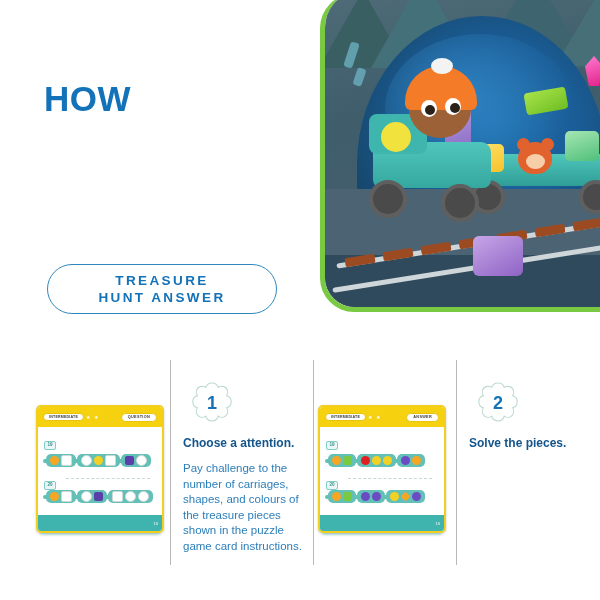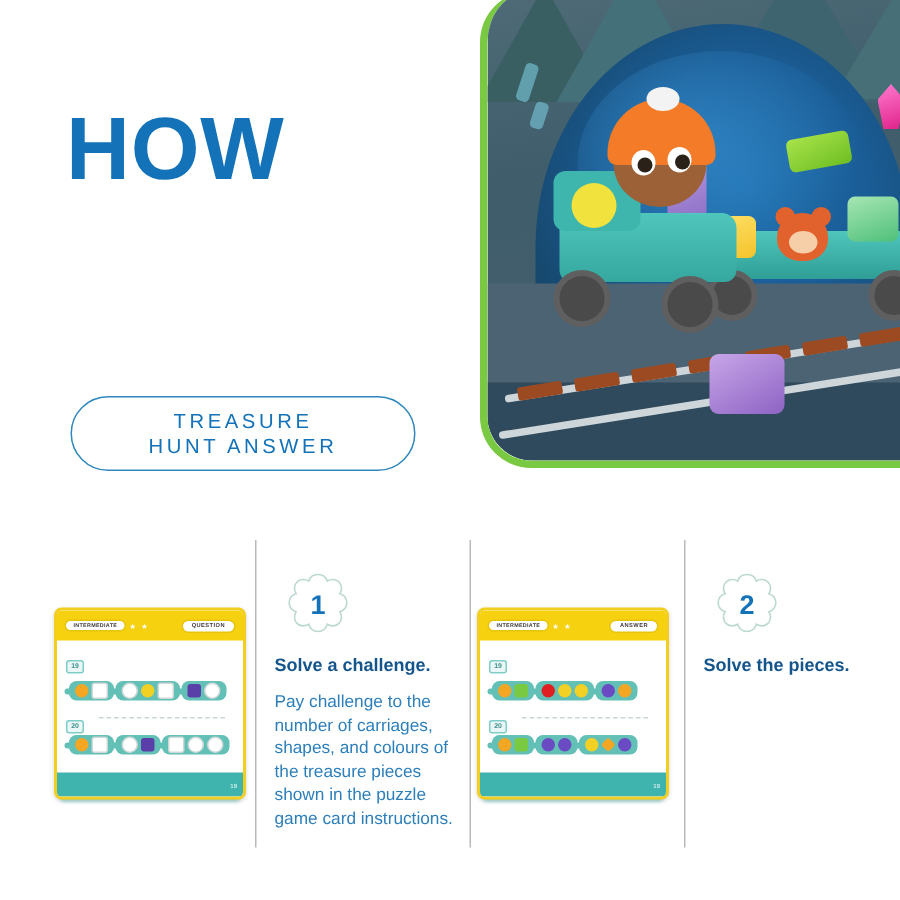--- a/index.html
+++ b/index.html
@@ -70,33 +70,33 @@
   .gem.green{left:200px;top:96px;width:42px;height:22px;background:linear-gradient(160deg,#a8e34a,#6ebe23);transform:rotate(-10deg);}
   .gem.pink{left:260px;top:62px;width:18px;height:30px;background:linear-gradient(160deg,#ff7bd0,#e0218a);clip-path:polygon(50% 0,100% 35%,78% 100%,22% 100%,0 35%);}
   .gem.yellowbox{left:145px;top:150px;width:34px;height:28px;background:linear-gradient(160deg,#ffe169,#f5c32c);border-radius:5px;}
   .gem.greenbox{left:240px;top:137px;width:34px;height:30px;background:linear-gradient(160deg,#a6e6b4,#4fc07a);border-radius:5px;}
   .gem.purplerock{left:148px;top:242px;width:50px;height:40px;background:linear-gradient(150deg,#c7a6e8,#8e63c4);border-radius:6px;}
   .gem.purplecargo{left:120px;top:112px;width:26px;height:42px;background:linear-gradient(160deg,#b89ae0,#8c6ec6);border-radius:4px;}
 
   
   .title{
     position:absolute;left:44px;top:74px;
-    color:#1372b8;font-weight:bold;font-size:59px;line-height:50px;
+    color:#1372b8;font-weight:bold;font-size:35px;line-height:50px;
     letter-spacing:.5px;
   }
   .title .l2{display:block;margin-left:20px;}
 
   .badge{
     position:absolute;left:47px;top:264px;width:230px;height:50px;
     border:1.6px solid #2f87bd;border-radius:26px;
     display:flex;flex-direction:column;align-items:center;justify-content:center;
     box-sizing:border-box;background:#fff;
   }
   .badge span{
-    color:#1372b8;font-weight:normal;font-size:13.5px;letter-spacing:2.4px;line-height:17px;
+    color:#1372b8;font-weight:bold;font-size:13.5px;letter-spacing:2.4px;line-height:17px;
   }
 
   
   .cols{position:absolute;left:0;top:352px;width:600px;height:248px;}
   .divider{position:absolute;top:8px;width:1px;height:205px;background:#b9b9b9;}
   .d1{left:170px;} .d2{left:313px;} .d3{left:456px;}
 
   .textcol{position:absolute;width:126px;}
   .textcol.one{left:183px;top:28px;}
   .textcol.two{left:469px;top:28px;}
@@ -248,21 +248,21 @@
     <div class="divider d2"></div>
     <div class="divider d3"></div>
 
     <div class="textcol one">
       <div class="flower">
         <svg width="54" height="46" viewBox="0 0 54 46" aria-hidden="true">
           <path d="M27 3c3.2 0 5.5 2 6.2 4.4C35.6 5.8 39 6 41 8s2.2 5.4.6 7.8c2.6.6 4.6 3 4.6 6s-2 5.4-4.6 6c1.6 2.4 1.4 5.8-.6 7.8s-5.4 2.2-7.8.6C32.5 38.8 30.2 41 27 41s-5.5-2.2-6.2-4.8c-2.4 1.6-5.8 1.4-7.8-.6s-2.2-5.4-.6-7.8c-2.6-.6-4.6-3-4.6-6s2-5.4 4.6-6C10.8 13.4 11 10 13 8s5.4-2.2 7.8-.6C21.5 5 23.8 3 27 3z" fill="none" stroke="#bcd9cf" stroke-width="1.1"></path>
         </svg>
         <div class="num">1</div>
       </div>
-      <div class="steptitle">Solve a challenge.</div>
+      <div class="steptitle">Choose a attention.</div>
       <div class="stepbody">Pay challenge to the number of carriages, shapes, and colours of the treasure pieces shown in the puzzle game card instructions.</div>
     </div>
 
     <div class="textcol two">
       <div class="flower">
         <svg width="54" height="46" viewBox="0 0 54 46" aria-hidden="true">
           <path d="M27 3c3.2 0 5.5 2 6.2 4.4C35.6 5.8 39 6 41 8s2.2 5.4.6 7.8c2.6.6 4.6 3 4.6 6s-2 5.4-4.6 6c1.6 2.4 1.4 5.8-.6 7.8s-5.4 2.2-7.8.6C32.5 38.8 30.2 41 27 41s-5.5-2.2-6.2-4.8c-2.4 1.6-5.8 1.4-7.8-.6s-2.2-5.4-.6-7.8c-2.6-.6-4.6-3-4.6-6s2-5.4 4.6-6C10.8 13.4 11 10 13 8s5.4-2.2 7.8-.6C21.5 5 23.8 3 27 3z" fill="none" stroke="#bcd9cf" stroke-width="1.1"></path>
         </svg>
         <div class="num">2</div>
       </div>

